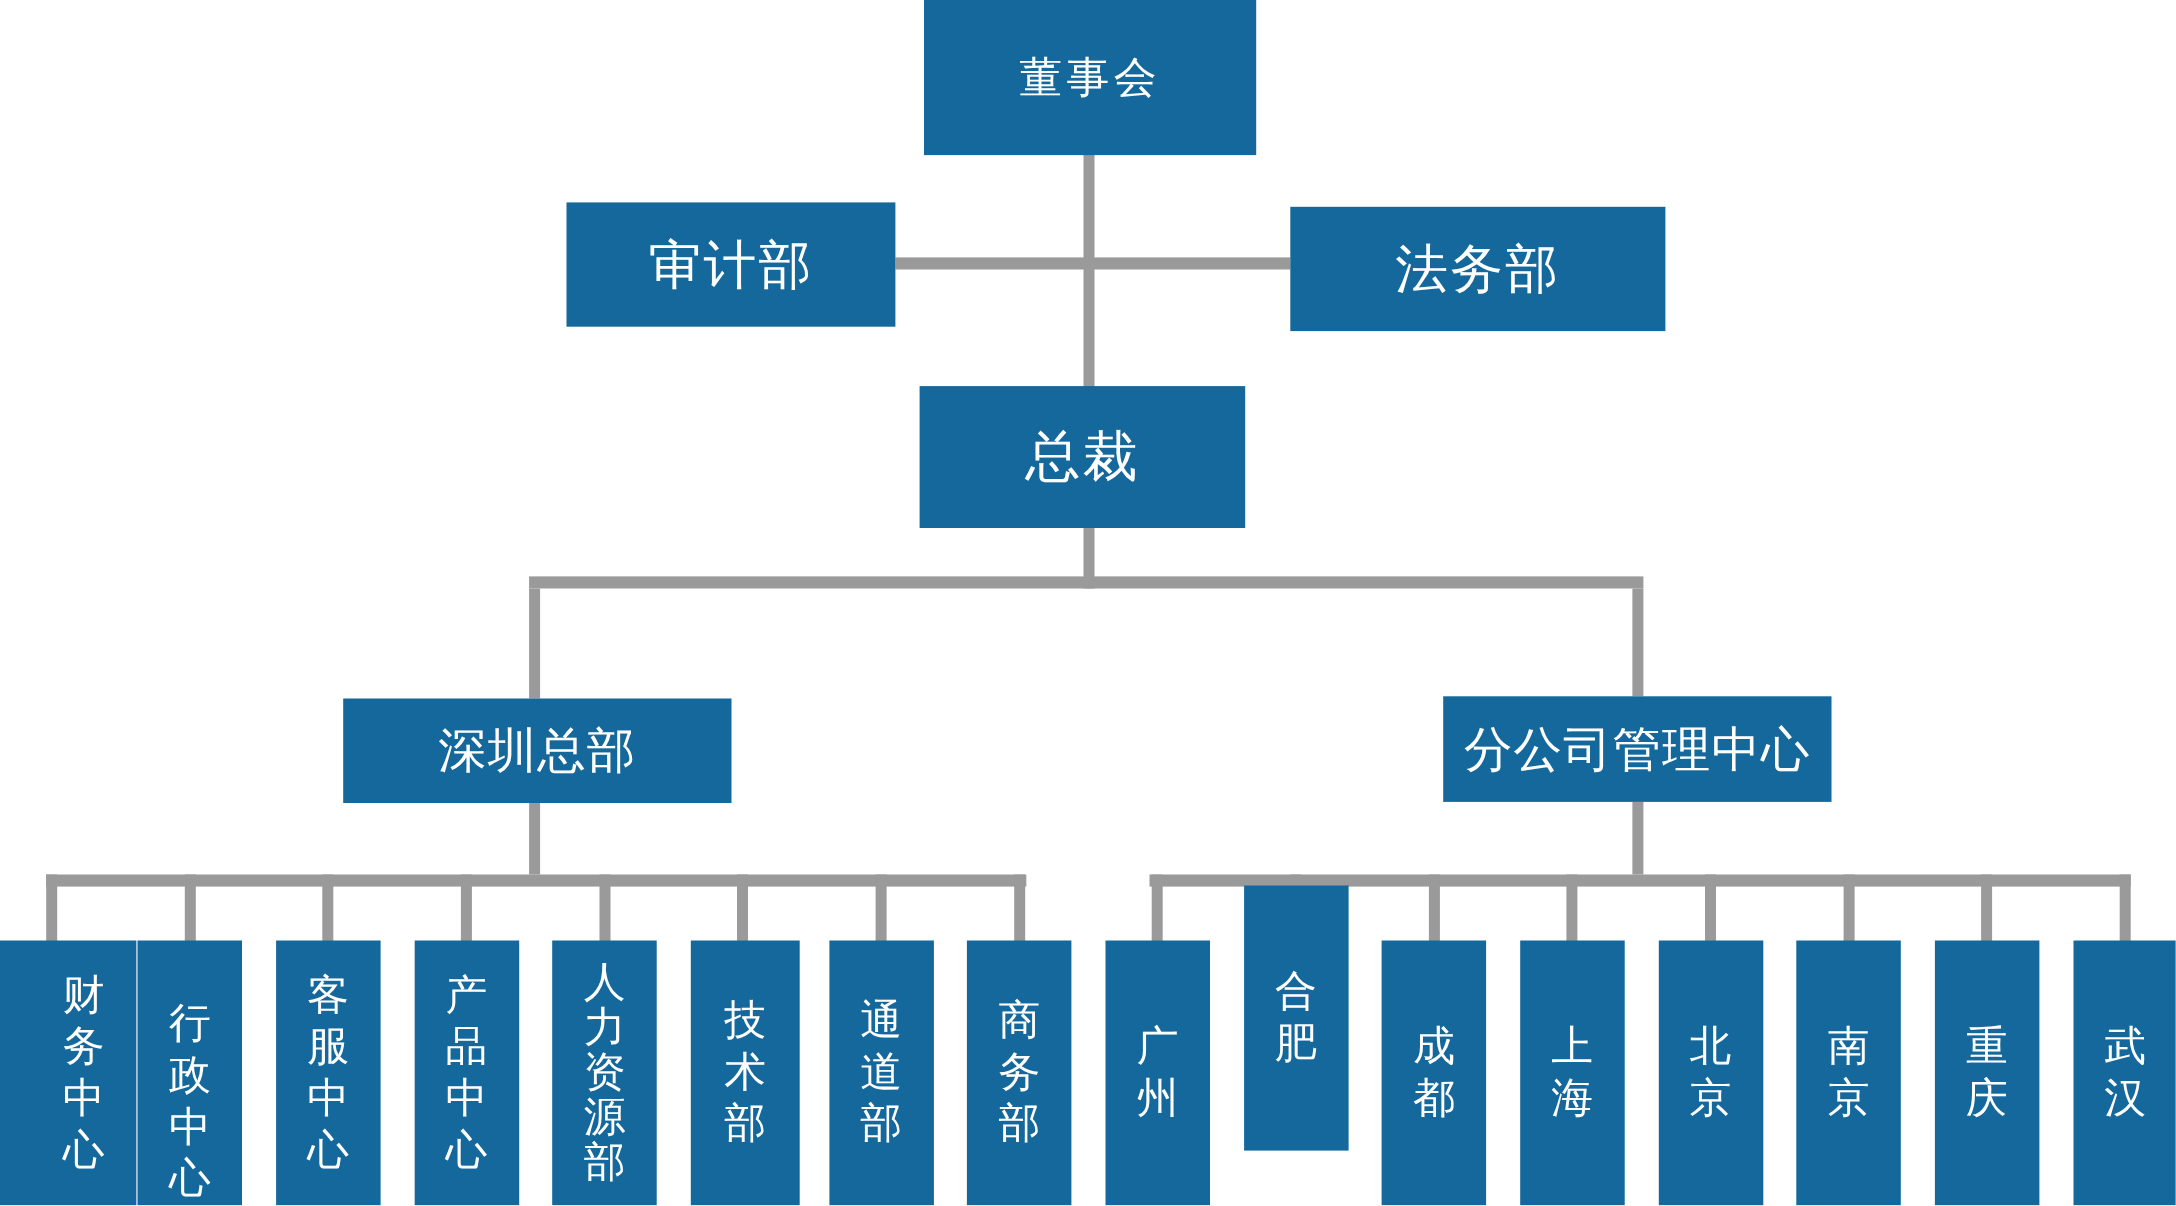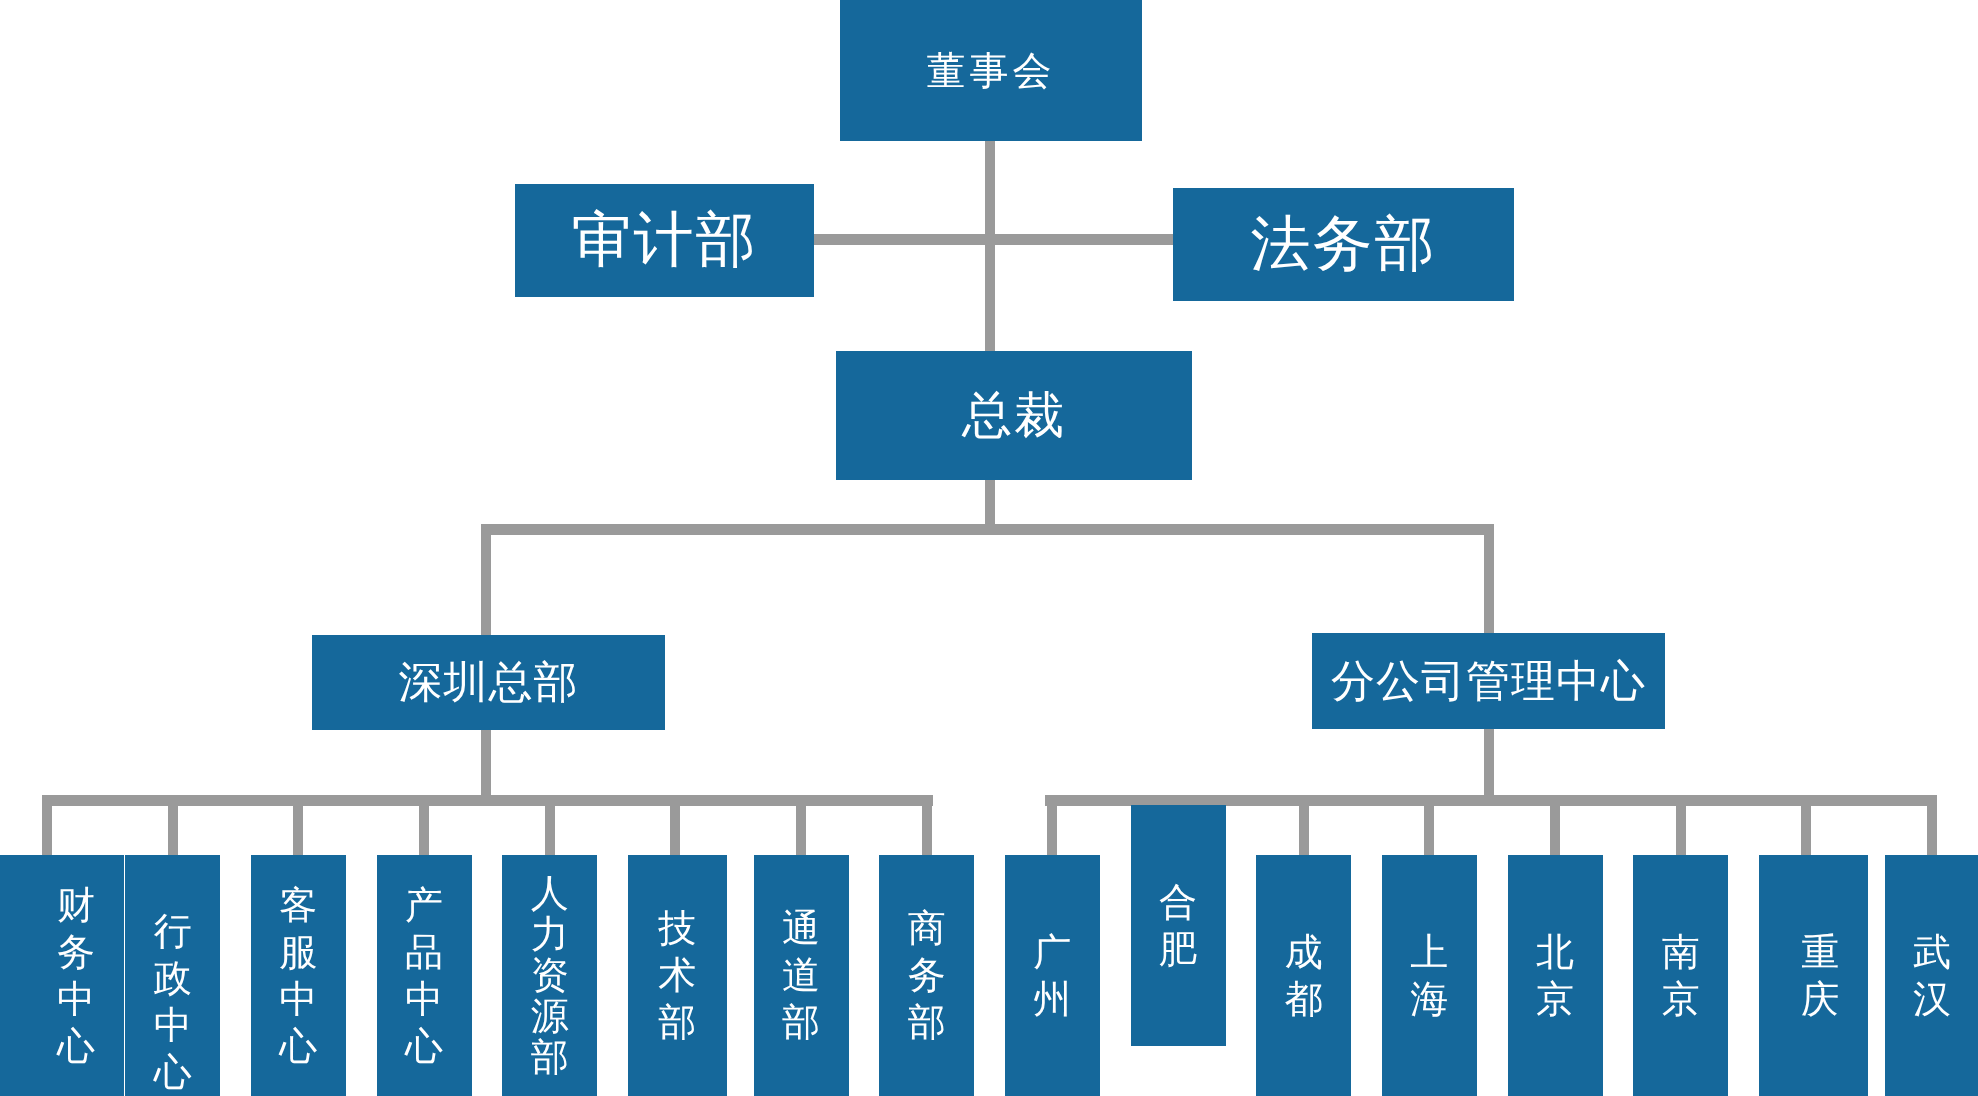--- a/index.html
+++ b/index.html
@@ -7,21 +7,21 @@
     position:relative;width:1978px;height:1096px;background:#ffffff;overflow:hidden;
     font-family:"Liberation Sans",sans-serif;
   }
   .line{position:absolute;background:var(--connector,#9a9a9a);}
   .node{
     position:absolute;background:var(--node-fill,#15689b);color:var(--label-text,#ffffff);
     display:flex;align-items:center;justify-content:center;
   }
   .node .hlabel{white-space:nowrap;display:block;}
   .lvl1 .hlabel{font-size:39px;letter-spacing:4px;}
-  .lvl2 .hlabel{font-size:60px;letter-spacing:2px;}
+  .lvl2 .hlabel{font-size:48px;letter-spacing:2px;}
   .lvl3 .hlabel{font-size:50px;letter-spacing:2px;}
   .lvl4 .hlabel{font-size:44px;letter-spacing:1px;}
   .vlabel{
     display:block;width:44px;word-break:break-all;overflow-wrap:break-word;
     text-align:center;font-size:38px;line-height:47px;
   }
 </style>
 </head>
 <body style="background: rgb(255, 255, 255);">
 
@@ -61,21 +61,21 @@
     <span class="hlabel">董事会</span>
   </div>
 
   <div class="node lvl2" style="left:515px;top:184px;width:299px;height:113px;">
     <span class="hlabel">审计部</span>
   </div>
   <div class="node lvl2" style="left:1173px;top:188px;width:341px;height:113px;">
     <span class="hlabel">法务部</span>
   </div>
 
-  <div class="node lvl3" style="left:836px;top:351px;width:356px;height:129px;">
+  <div class="node lvl3" style="left:836px;top:351px;width:296px;height:129px;">
     <span class="hlabel">总裁</span>
   </div>
 
   <div class="node lvl4" style="left:312px;top:635px;width:353px;height:95px;">
     <span class="hlabel">深圳总部</span>
   </div>
   <div class="node lvl4" style="left:1312px;top:633px;width:353px;height:96px;">
     <span class="hlabel">分公司管理中心</span>
   </div>
 
@@ -115,21 +115,21 @@
       </div>
       <div class="node colnode" style="left: 1381.8px; top: 855px; width: 95px; height: 241px;">
         <span class="vlabel">上海</span>
       </div>
       <div class="node colnode" style="left: 1507.5px; top: 855px; width: 95px; height: 241px;">
         <span class="vlabel">北京</span>
       </div>
       <div class="node colnode" style="left: 1633.2px; top: 855px; width: 95px; height: 241px;">
         <span class="vlabel">南京</span>
       </div>
-      <div class="node colnode" style="left: 1758.8px; top: 855px; width: 95px; height: 241px; padding-left: 14px;">
+      <div class="node colnode" style="left: 1758.8px; top: 855px; width: 95px; height: 241px;">
         <span class="vlabel">重庆</span>
       </div>
       <div class="node colnode" style="left: 1884.5px; top: 855px; width: 95px; height: 241px;">
         <span class="vlabel">武汉</span>
       </div>
     </div>
 
 </div>
 
 </body></html>

